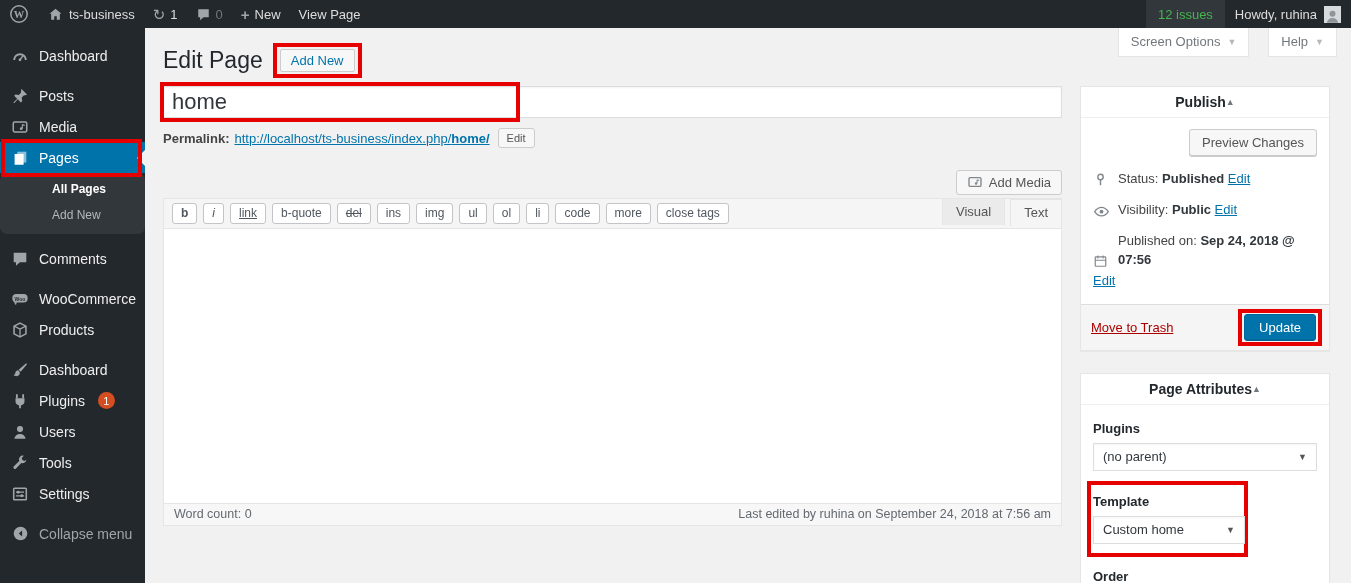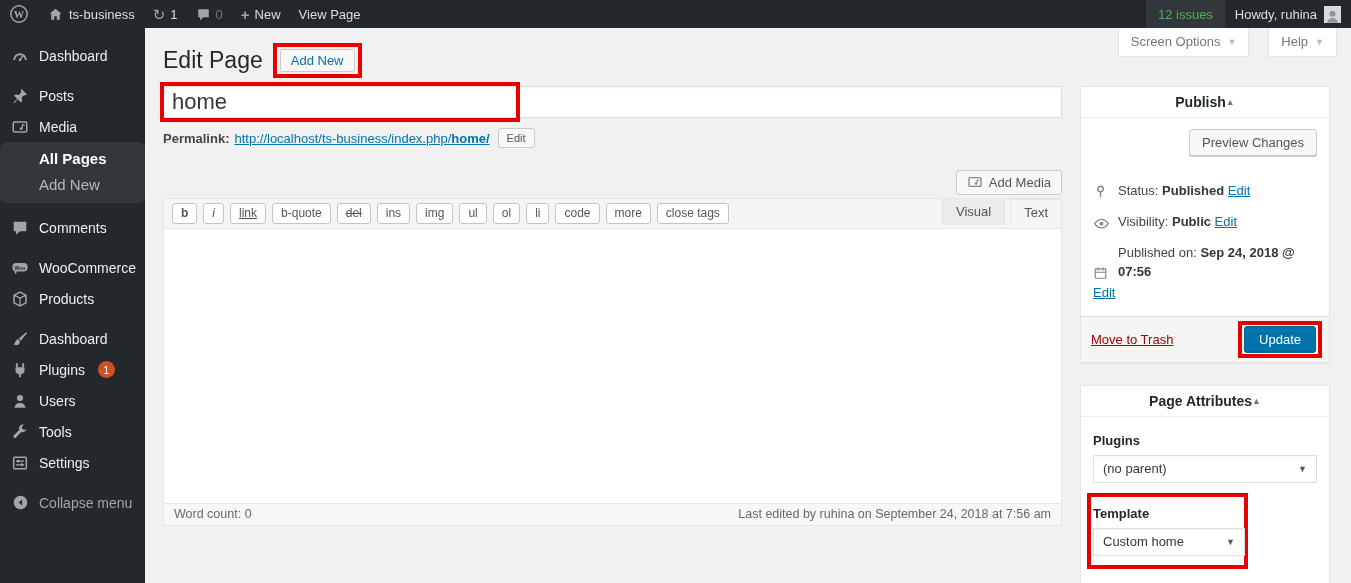--- a/index.html
+++ b/index.html
@@ -43,21 +43,21 @@
     padding:0 0 0 10px; color:#eee; cursor:pointer;
   }
   .menu-item .mi-ico { width:20px; color:#a0a5aa; flex:0 0 20px; display:flex; justify-content:center; }
   .menu-item.active { background:#0073aa; color:#fff; }
   .menu-item.active .mi-ico { color:#fff; }
   .menu-item.active::after {
     content:""; position:absolute; right:0; top:50%; margin-top:-8px;
     border:8px solid transparent; border-right-color:#f1f1f1;
   }
   .menu-spacer { height:9px; }
-  .submenu { background:#32373c; padding:3px 0 6px; font-size:15px;border-radius:7px; }
+  .submenu { background:#32373c; padding:3px 13px 6px; font-size:12px;border-radius:7px; }
   .submenu-item { height:26px; display:flex; align-items:center; padding-left:39px; color:#b4b9be; cursor:pointer; }
   .submenu-item.current { color:#fff; font-weight:bold; }
   .badge {
     background:#d54e21; color:#fff; border-radius:50%; width:17px; height:17px;
     font-size:11px; display:flex; align-items:center; justify-content:center; margin-left:4px;
   }
   .collapse-label { color:#a0a5aa; }
 
   
   .red-overlay-pages {
@@ -144,21 +144,21 @@
   .postbox { background:#fff; border:1px solid #e5e5e5; box-shadow:0 1px 1px rgba(0,0,0,.04); }
   .postbox + .postbox { margin-top:22px; }
   .postbox-header {
     display:flex; justify-content:center; align-items:center;
     padding:7px 12px; border-bottom:1px solid #eee; cursor:pointer;
   }
   .postbox-title { font-size:14px; font-weight:bold; color:#23282d; }
   .toggle-caret { font-size:9px; color:#72777c; }
 
   .publish-body { padding:6px 10px 12px; }
-  .preview-row { text-align:right; margin:5px 2px 26px 0; }
+  .preview-row { text-align:right; margin:5px 2px 14px 0; }
   .preview-btn {
     background:#f7f7f7; border:1px solid #ccc; border-radius:3px; color:#555;
     font-size:13px; padding:5px 12px; cursor:pointer; box-shadow:0 1px 0 #ccc; font-family:inherit;
   }
   .misc-row { display:flex; align-items:flex-end; gap:8px; margin:13px 2px; color:#444; line-height:1.4; }
   .misc-row .ico { color:#82878c; flex:0 0 17px; margin-top:1px; }
   .misc-row b { color:#32373c; }
   .edit-link { color:#0073aa; text-decoration:underline; cursor:pointer; }
   .published-edit { margin:2px 2px 4px; }
 
@@ -267,20 +267,30 @@
     </div>
     <div class="menu-item">
       <span class="mi-ico">
         <svg width="18" height="18" viewBox="0 0 20 20">
             <rect x="2.5" y="4.5" width="15" height="11" rx="1.5" fill="none" stroke="currentColor" stroke-width="1.7"></rect>
             <path d="M12.6 7.3v4.3M12.6 7.3l2.6.9" stroke="currentColor" stroke-width="1.3" fill="none"></path>
             <circle cx="11.3" cy="11.9" r="1.5" fill="currentColor"></circle>
           </svg>
       </span>
       <span>Media</span>
+    </div>
+    <div class="menu-item active">
+      <span class="mi-ico">
+        <svg width="18" height="18" viewBox="0 0 20 20">
+            <rect x="7" y="3" width="10" height="12" fill="currentColor" opacity=".55"></rect>
+            <rect x="4" y="5.5" width="10" height="12" fill="currentColor"></rect>
+          </svg>
+      </span>
+      <span>Pages</span>
+      <span class="red-overlay-pages"></span>
     </div>
     <div class="submenu">
       <div class="submenu-item current">
         <span>All Pages</span>
       </div>
       <div class="submenu-item">
         <span>Add New</span>
       </div>
     </div>
     <div class="menu-spacer"></div>

